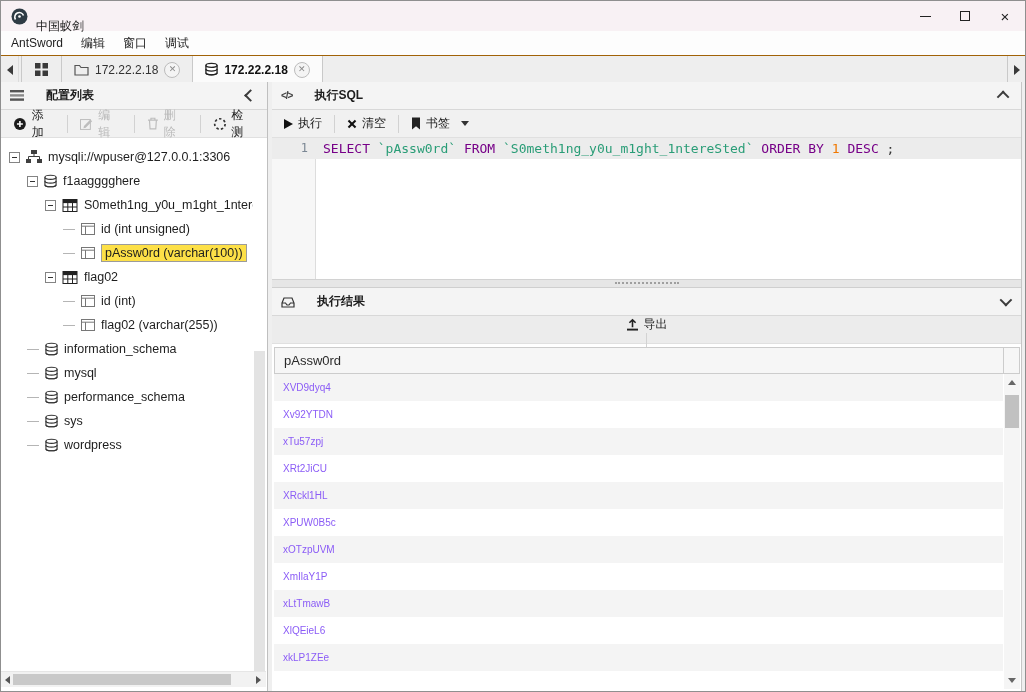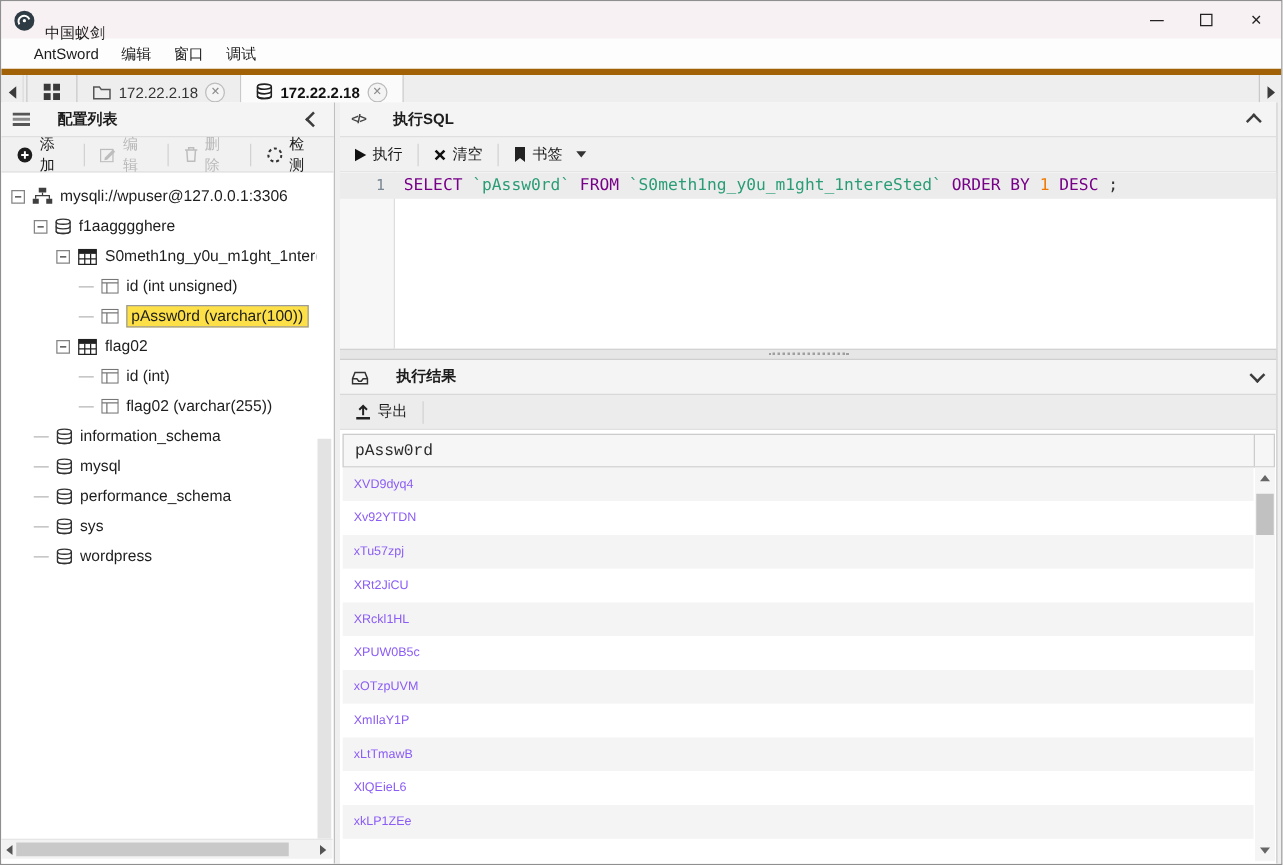--- a/index.html
+++ b/index.html
@@ -9,21 +9,21 @@
   
   .titlebar{height:30px;background:#f8f1f4;display:flex;align-items:center;padding:0 0 0 10px;}
   .app-icon{width:17px;height:17px;flex:none;}
   .title-text{margin-left:8px;font-size:12px;color:#1a1a1a;margin-top:20px;}
   .win-controls{margin-left:auto;display:flex;height:100%;}
   .win-btn{width:40px;height:100%;display:flex;align-items:center;justify-content:center;cursor:default;}
   .min-glyph{width:11px;height:0;border-top:1px solid #222;display:block;}
   .max-glyph{width:10px;height:10px;border:1px solid #222;display:block;box-sizing:border-box;}
   .close-glyph{font-size:15px;color:#222;line-height:1;}
   
-  .menubar{height:24px;background:#fdfdfd;display:flex;align-items:center;padding-left:26px;border-bottom:5px solid #a16207;}
+  .menubar{height:24px;background:#fdfdfd;display:flex;align-items:center;padding-left:10px;border-bottom:1px solid #a16207;}
   .menu-item{padding:0 9px;color:#1c1c1c;}
   .menu-item:first-child{padding-left:0;}
   
   .tabbar{height:27px;background:#eeeeee;border-bottom:1px solid #c6c6c6;display:flex;align-items:stretch;position:relative;}
   .tab-scroll{width:17px;display:flex;align-items:center;justify-content:center;border-right:1px solid #dcdcdc;}
   .tab-scroll.right{position:absolute;right:0;top:0;bottom:0;border-left:1px solid #c9c9c9;border-right:none;background:#eee;}
   .arr-left{width:0;height:0;border:5px solid transparent;border-right:6px solid #3a3a3a;border-left:none;}
   .arr-right{width:0;height:0;border:5px solid transparent;border-left:6px solid #3a3a3a;border-right:none;}
   .tab{display:flex;align-items:center;gap:6px;padding:0 12px;border-right:1px solid #c9c9c9;color:#333;}
   .tab.first{border-left:1px solid #c9c9c9;margin-left:2px;}
@@ -68,23 +68,23 @@
   .lineno{position:absolute;top:3px;right:7px;color:#7b8794;font:12px "DejaVu Sans Mono",monospace;}
   .codeline{position:absolute;left:44px;right:0;top:0;height:21px;background:#ececec;display:flex;align-items:center;
             padding-left:7px;font:13px "DejaVu Sans Mono",monospace;white-space:pre;}
   .kw{color:#770088;} .ident{color:#2a9d77;} .num{color:#f07800;} .plain{color:#333;}
   
   .splitter{position:absolute;top:197px;left:0;right:0;height:9px;background:#e6e6e6;border-top:1px solid #d2d2d2;
             border-bottom:1px solid #cfcfcf;box-sizing:border-box;}
   .split-handle{width:64px;border-top:2px dotted #9f9f9f;margin:2px auto 0;}
   
   .rp-head2{position:absolute;top:206px;left:0;right:0;}
-  .rp-toolbar2{position:absolute;top:234px;left:0;right:0;background:#ececec;}
+  .rp-toolbar2{position:absolute;top:234px;left:0;right:0;background:#ececec;flex-direction:column;}
   .thead{position:absolute;top:265px;left:2px;right:1px;height:27px;background:#f6f6f6;border:1px solid #ccc;
-         box-sizing:border-box;display:flex;align-items:center;font-size:13px;color:#2b2b2b;font-family:Liberation Mono, monospace;}
+         box-sizing:border-box;display:flex;align-items:center;font-size:13px;color:#2b2b2b;}
   .thead .c1{flex:1;padding-left:9px;}
   .thead .c2{width:16px;height:100%;border-left:1px solid #ccc;box-sizing:border-box;}
   .rows{position:absolute;top:292px;left:2px;right:18px;bottom:0;overflow:hidden;font-size:10px;color:#8b5cf6;}
   .rrow{height:27px;line-height:27px;padding-left:9px;background:#fff;}
   .rrow:nth-child(odd){background:#f4f4f4;}
   .vscroll{position:absolute;top:292px;right:1px;bottom:2px;width:16px;background:#f5f5f5;}
   .vs-up{position:absolute;top:6px;left:4px;width:0;height:0;border:4px solid transparent;border-bottom:5px solid #666;border-top:none;}
   .vs-down{position:absolute;bottom:6px;left:4px;width:0;height:0;border:4px solid transparent;border-top:5px solid #666;border-bottom:none;}
   .vthumb{position:absolute;top:21px;left:1px;width:14px;height:33px;background:#c1c1c1;}
   

